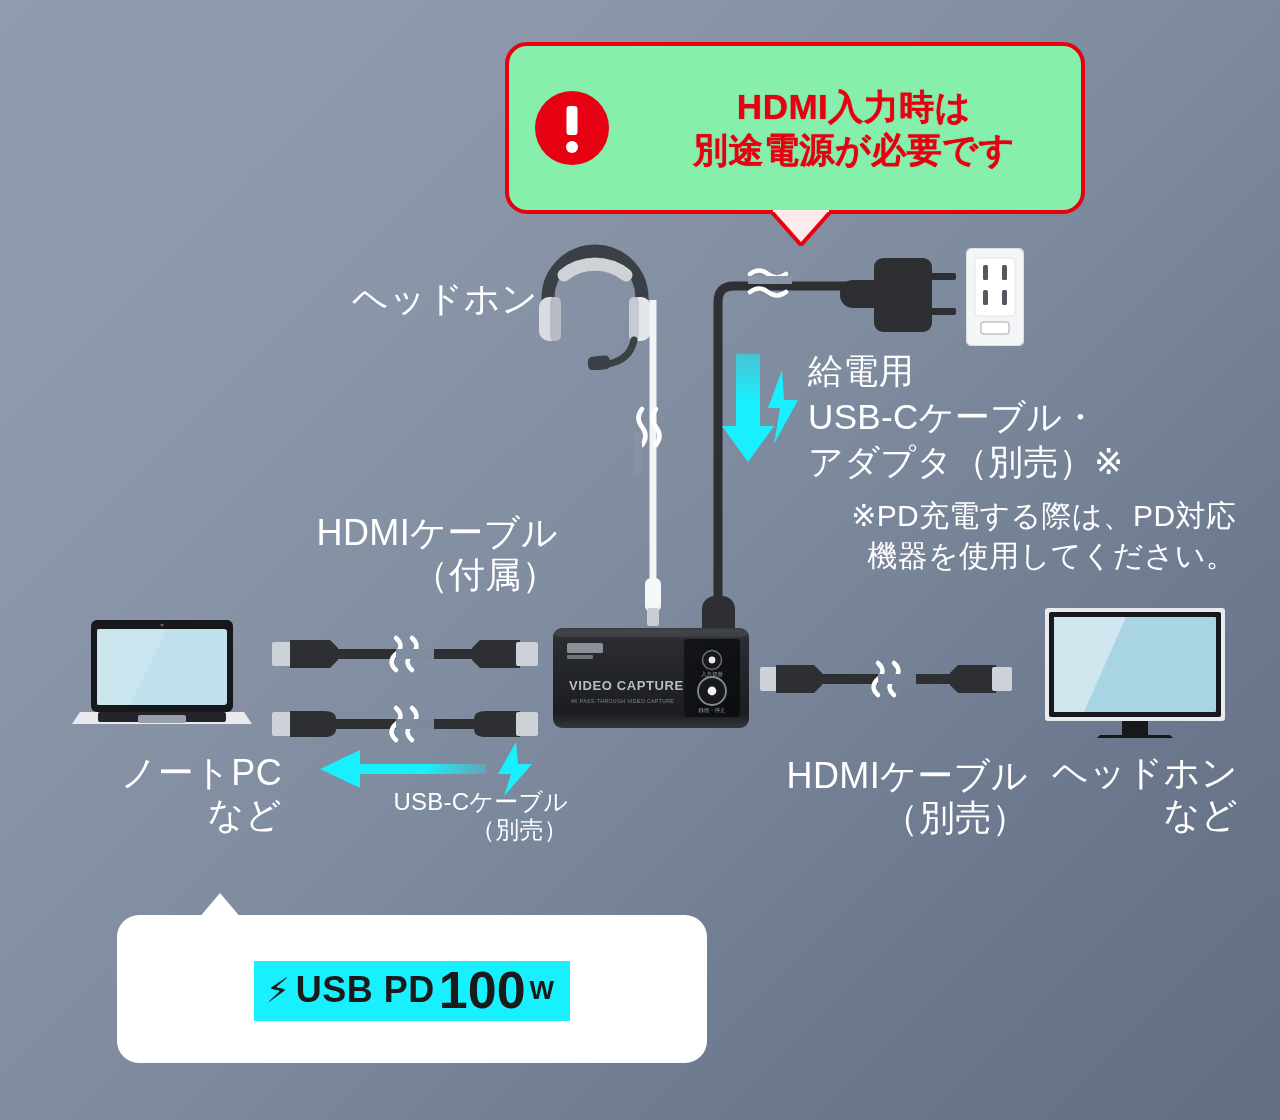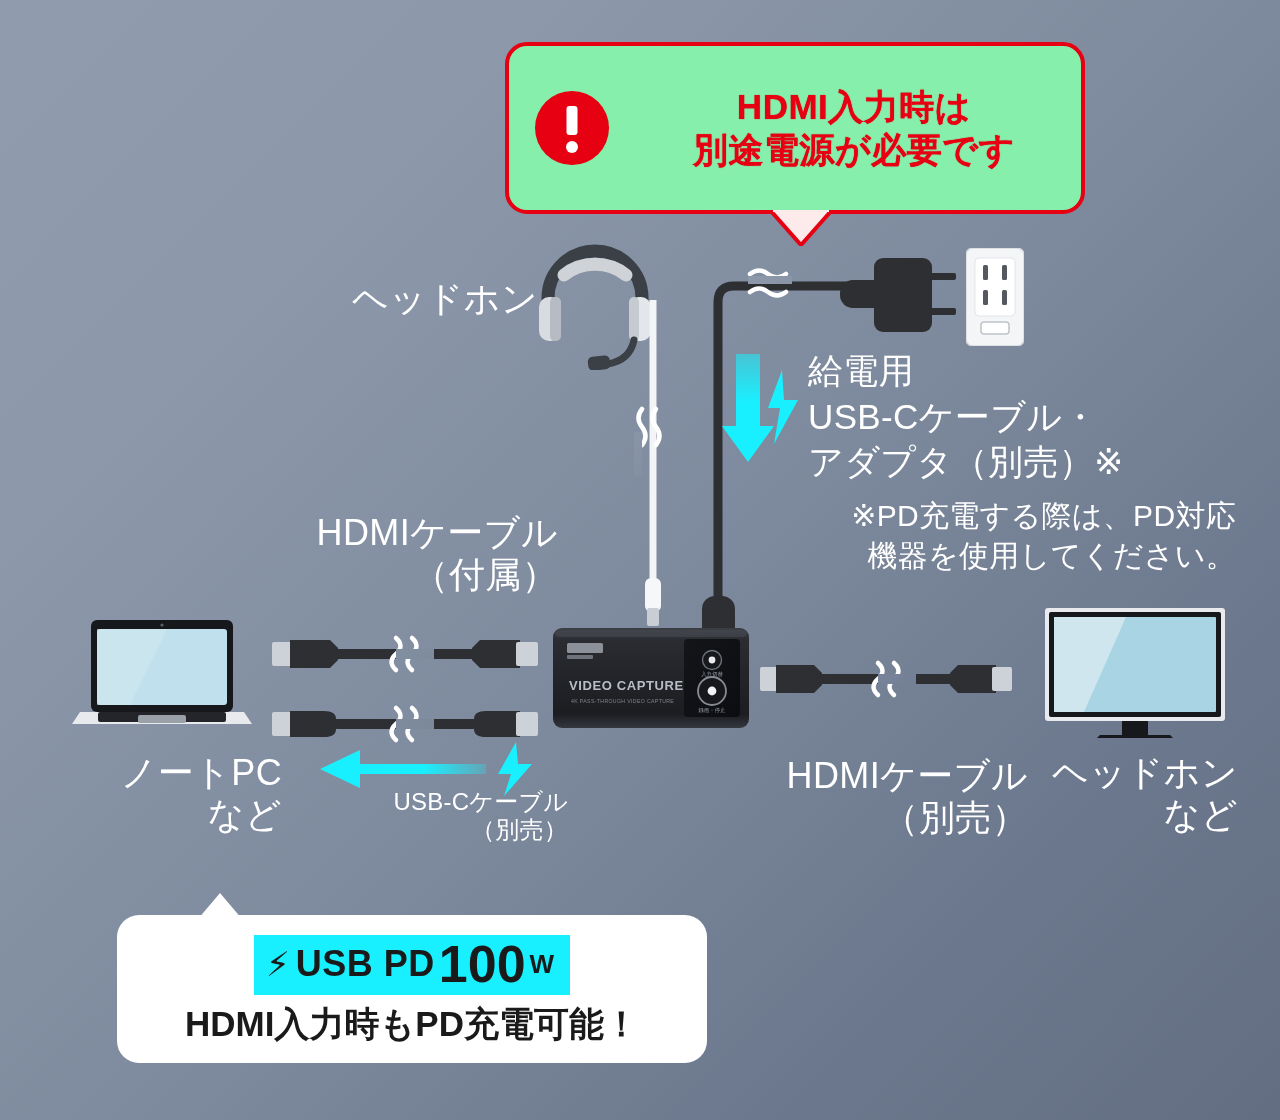--- a/index.html
+++ b/index.html
@@ -283,16 +283,15 @@
   <svg class="wtail" viewBox="0 0 44 26">
     <path d="M22 0 L44 26 H0 Z" fill="#ffffff"></path>
   </svg>
   <div class="whiteballoon">
     <div class="pdchip">
       <span class="bolt">⚡</span>
       <span class="pdlabel">USB PD</span>
       <span class="pdnum">100</span>
       <span class="pdunit">W</span>
     </div>
-    <div class="pdsub">HDMI入力時もPD充電可能！</div>
   </div>
 
 </div>
 
 </body></html>

